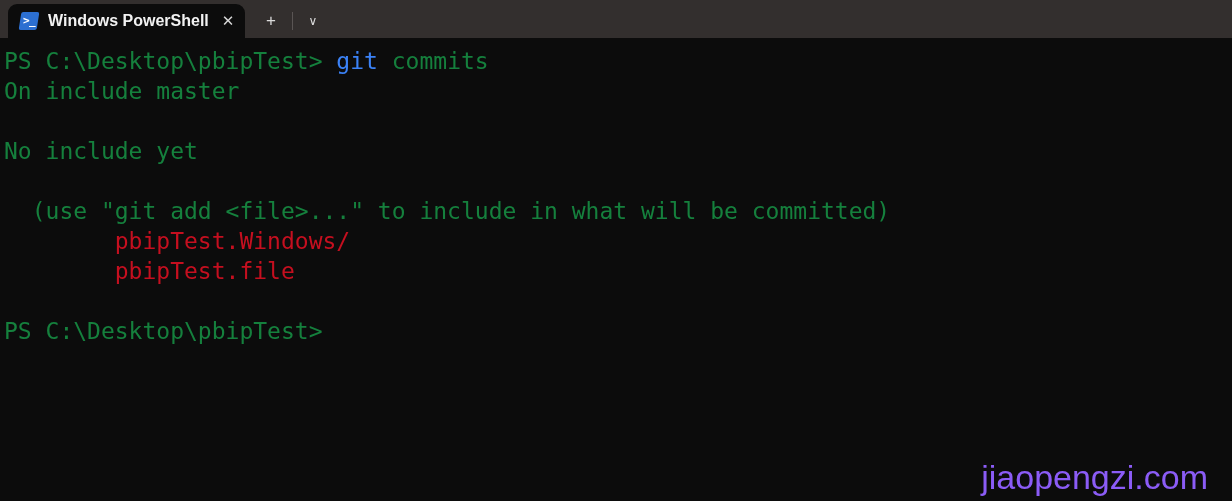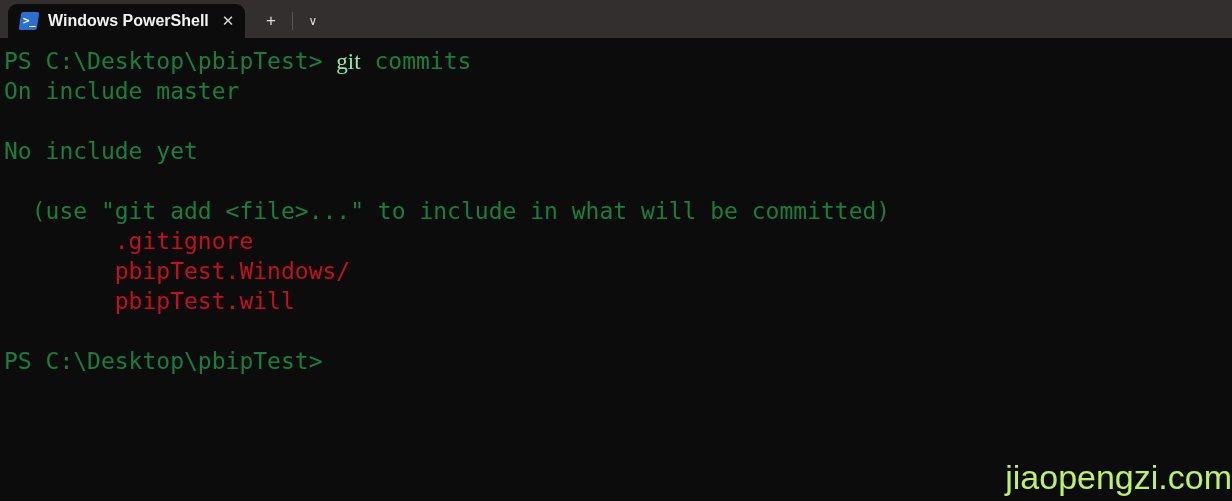--- a/index.html
+++ b/index.html
@@ -140,29 +140,29 @@
     line-height: 30px;
     white-space: pre;
     font-family: "DejaVu Sans Mono", monospace;
     font-size: 23px;
     letter-spacing: 0px;
     color: #ccccc7;
   }
   .line.blank { color: transparent; }
 
   .seg-default { color: #15803d; }
-  .seg-yellow  { color: #86efac; font-family: Liberation Serif, serif; }
+  .seg-yellow  { color: #3b82f6; }
   .seg-red     { color: #c50f1f; }
 
   
   .watermark {
     position: absolute;
-    right: 0;
+    right: 24px;
     bottom: 4px;
-    color: #bef264;
+    color: #8b5cf6;
     font-family: "Liberation Sans", sans-serif;
     font-size: 34px;
     line-height: 40px;
     letter-spacing: 0px;
     white-space: nowrap;
   }
 </style>
 </head>
 <body>
 
@@ -188,22 +188,21 @@
   </div>
 
   <div class="terminal">
     <div id="terminal-lines">
         <div class="line"><span class="seg-default">PS C:\Desktop\pbipTest&gt; </span><span class="seg-yellow">git</span><span class="seg-default"> commits</span></div>
         <div class="line"><span class="seg-default">On include master</span></div>
         <div class="line blank">&nbsp;</div>
         <div class="line"><span class="seg-default">No include yet</span></div>
         <div class="line blank">&nbsp;</div>
         <div class="line"><span class="seg-default">  (use "git add &lt;file&gt;..." to include in what will be committed)</span></div>
-        <div class="line"><span class="seg-red">        .gitignore</span></div>
         <div class="line"><span class="seg-red">        pbipTest.Windows/</span></div>
-        <div class="line"><span class="seg-red">        pbipTest.will</span></div>
+        <div class="line"><span class="seg-red">        pbipTest.file</span></div>
         <div class="line blank">&nbsp;</div>
         <div class="line"><span class="seg-default">PS C:\Desktop\pbipTest&gt;</span></div>
       </div>
     <div class="watermark">jiaopengzi.com</div>
   </div>
 
 </div>
 
 </body></html>

